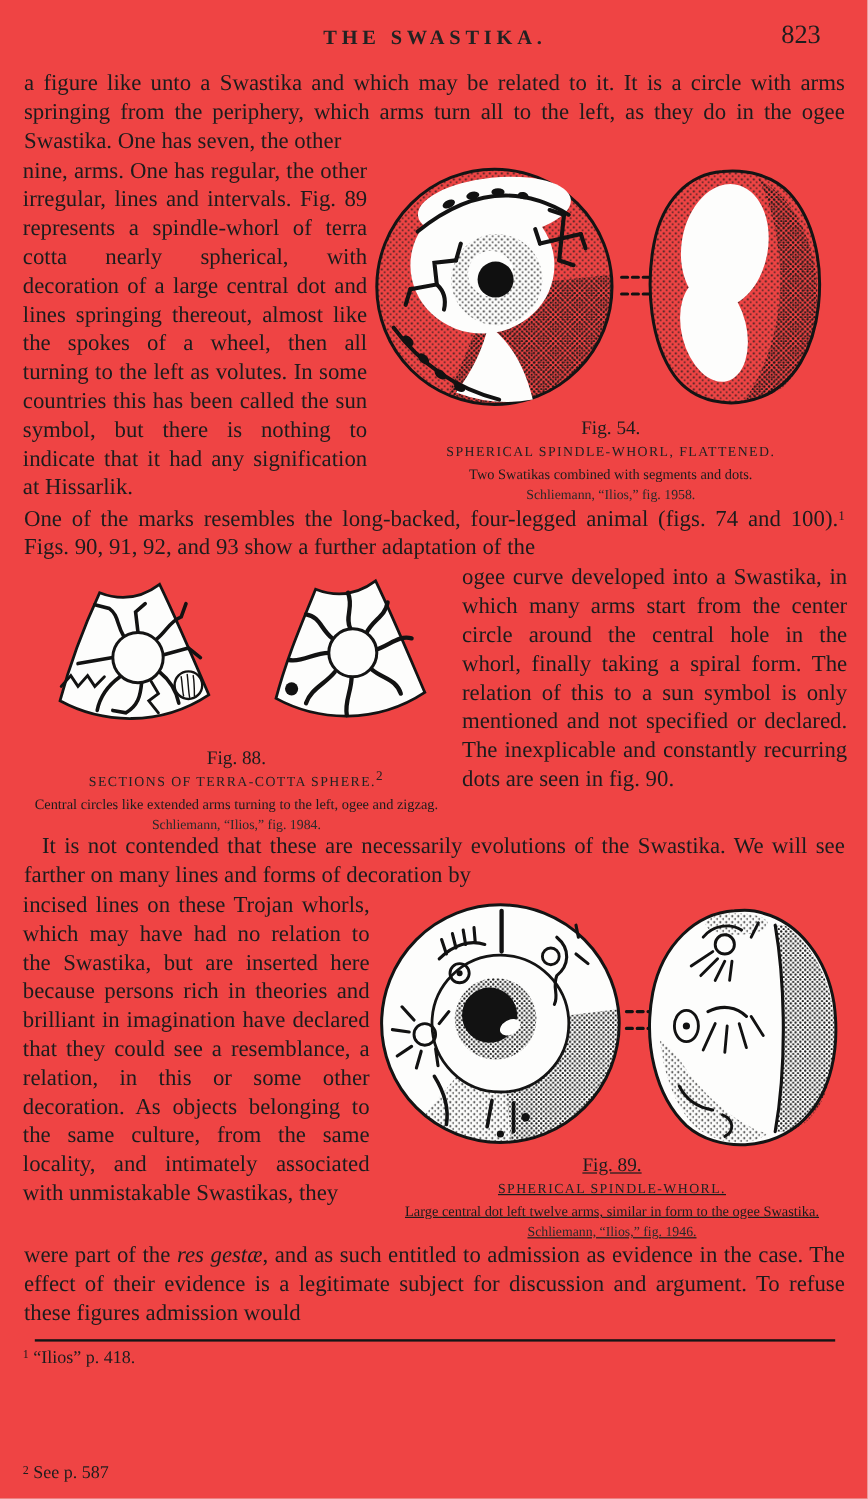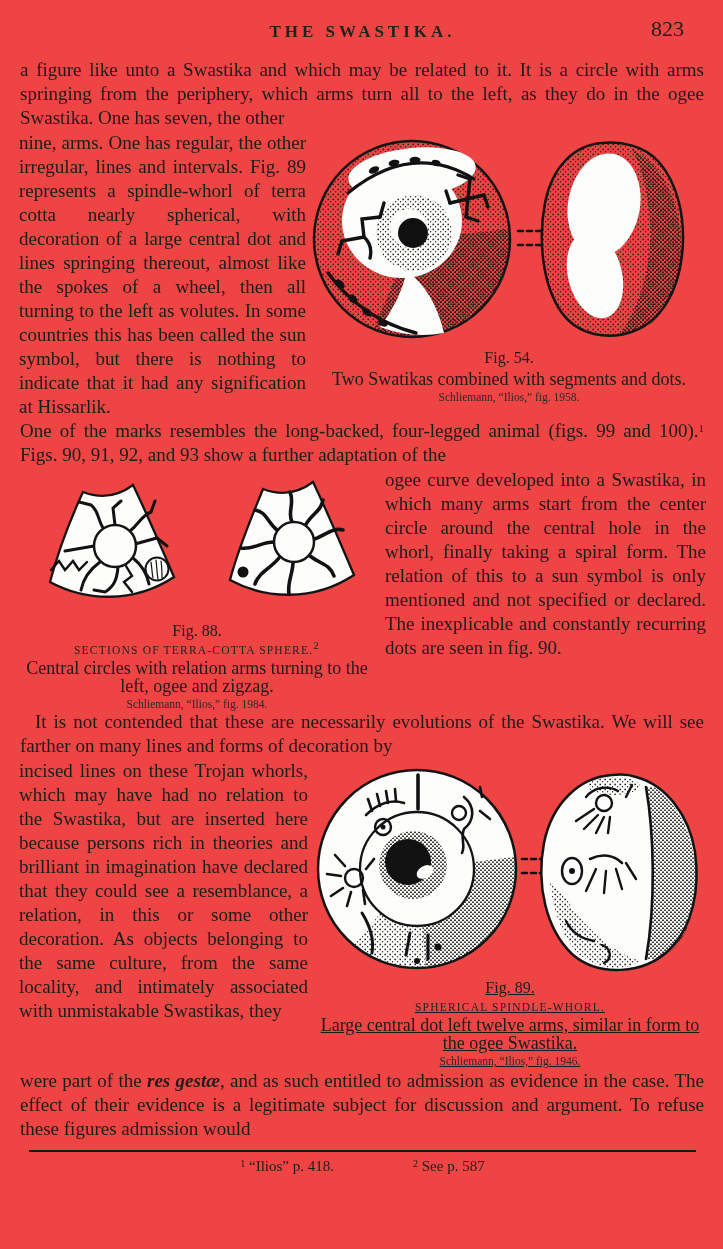--- a/index.html
+++ b/index.html
@@ -28,39 +28,39 @@
   }
   
   .para {
     font-size: 19px; line-height: 24px;
     text-align: justify;
     color: #1c1c1c;
   }
   .para.full { margin: 0 2px 1px 1px; }
   .para.indented { text-indent: 15px; }
   .clearfix::after { content: ""; display: block; clear: both; }
-  em.latin { font-style: italic; font-weight: bold; }
+  em.latin { font-style: italic; }
   sup.fnref { font-size: 11px; line-height: 0; vertical-align: 5px; }
   
   figure.plate { margin: 0; text-align: center; }
   figure.fig87 { float: right; width: 394px; margin: 2px 0 2px 6px; }
   figure.fig88 { float: left;  width: 356px; margin: 2px 10px 0 0; }
   figure.fig89 { float: right; width: 392px; margin: 4px 0 2px 6px; text-decoration: underline; }
   figure.plate svg { display: block; margin: 0 auto; }
   figcaption { font-family: "Liberation Serif", serif; }
   .fig-number { font-size: 16px; margin-top: 4px; color: #1c1c1c; }
   .fig-title  { font-size: 11.5px; letter-spacing: 1.2px; margin-top: 4px; color: #222; }
-  .fig-desc   { font-size: 18px; line-height: 18px; margin-top: 3px; color: #1c1c1c; }
+  .fig-desc   { font-size: 12px; line-height: 18px; margin-top: 3px; color: #1c1c1c; }
   .fig-source { font-size: 11.5px; margin-top: 3px; color: #2a2a2a; }
   
   .footnote-block { margin-top: 9px; }
   .footnote-rule { border: 0; border-top: 2px solid #151515; width: 97%; margin: 0 auto 6px auto; }
   .footnotes {
     display: flex; justify-content: center; gap: 79px;
-    font-size: 15px; color: #1d1d1d;
+    font-size: 15px; color: #1d1d1d; flex-direction: column;
   }
   .footnote sup { font-size: 10px; vertical-align: 4px; }
   .ink { stroke: #121212; fill: none; stroke-linecap: round; }
 </style>
 </head>
 <body>
 
 <div class="page">
 
   <div class="running-head">
@@ -125,28 +125,29 @@
         <g>
           <path d="M290,10 C262,12 240,34 233,70 C226,106 230,152 250,180 C266,202 296,208 322,198 C350,187 366,158 370,122 C374,86 366,50 346,28 C332,13 310,8 290,10 Z" fill="url(#stipMed)"></path>
           <ellipse cx="292" cy="72" rx="36" ry="52" fill="#fdfdfc" transform="rotate(10 292 72)"></ellipse>
           <ellipse cx="283" cy="142" rx="27" ry="44" fill="#fdfdfc" transform="rotate(-14 283 142)"></ellipse>
           <path d="M320,16 C345,30 362,55 368,95 C372,135 362,170 340,190 C330,197 318,201 308,201 C330,170 340,130 338,90 C336,60 330,35 320,16 Z" fill="url(#stipDense)"></path>
           <path d="M290,10 C262,12 240,34 233,70 C226,106 230,152 250,180 C266,202 296,208 322,198 C350,187 366,158 370,122 C374,86 366,50 346,28 C332,13 310,8 290,10 Z" fill="none" stroke="#141414" stroke-width="2.5"></path>
         </g>
       </svg>
       <figcaption>
         <div class="fig-number">Fig. 54.</div>
+        <div class="fig-title">SPHERICAL SPINDLE-WHORL, FLATTENED.</div>
         <div class="fig-desc">Two Swatikas combined with segments and dots.</div>
         <div class="fig-source">Schliemann, “Ilios,” fig. 1958.</div>
       </figcaption>
     </figure>
     <p class="para col">nine, arms.  One has regular, the other irregular, lines and intervals.  Fig. 89 represents a spindle-whorl of terra cotta nearly spherical, with decoration of a large central dot and lines springing thereout, almost like the spokes of a wheel, then all turning to the left as volutes.  In some countries this has been called the sun symbol, but there is nothing to indicate that it had any signification at Hissarlik.</p>
   </section>
 
-  <p class="para full"><span>One of the marks resembles the long-backed, four-legged animal (figs. 99 and 100).</span><sup class="fnref">1</sup><span>  Figs. 90, 91, 92, and 93 show a further adaptation of the</span></p>
+  <p class="para full"><span>One of the marks resembles the long-backed, four-legged animal (figs. 74 and 100).</span><sup class="fnref">1</sup><span>  Figs. 90, 91, 92, and 93 show a further adaptation of the</span></p>
 
   <section class="clearfix">
     <figure class="plate fig88">
       <svg width="352" height="148" viewBox="0 0 352 148" aria-hidden="true">
 
         <path d="M62,22 C80,29 96,27 112,15 C126,44 141,79 153,107 C112,134 64,131 29,112 C38,78 50,48 62,22 Z" fill="#fdfdfc" stroke="#141414" stroke-width="2.3"></path>
         <g class="ink" stroke-width="3">
           <path d="M82,58 C76,48 78,41 70,35 L58,32"></path>
           <path d="M94,55 L92,38 L100,31"></path>
           <path d="M109,61 C118,54 120,46 130,42 L134,31"></path>
@@ -178,21 +179,21 @@
           <path d="M258,88 C250,98 238,102 234,114"></path>
           <path d="M253,72 C240,72 232,80 220,78"></path>
           <path d="M256,60 C246,52 246,42 234,40"></path>
         </g>
         <circle cx="273" cy="72" r="20" fill="#fdfdfc" stroke="#141414" stroke-width="2.5"></circle>
         <circle cx="222" cy="102" r="5.5" fill="#111"></circle>
       </svg>
       <figcaption>
         <div class="fig-number">Fig. 88.</div>
         <div class="fig-title"><span>SECTIONS OF TERRA-COTTA SPHERE.</span><sup class="fnref">2</sup></div>
-        <div class="fig-desc">Central circles with relation arms turning to the left, ogee and zigzag.</div>
+        <div class="fig-desc">Central circles like extended arms turning to the left, ogee and zigzag.</div>
         <div class="fig-source">Schliemann, “Ilios,” fig. 1984.</div>
       </figcaption>
     </figure>
     <p class="para col">ogee curve developed into a Swastika, in which many arms start from the center circle around the central hole in the whorl, finally taking a spiral form.  The relation of this to a sun symbol is only mentioned and not specified or declared.  The inexplicable and constantly recurring dots are seen in fig. 90.</p>
   </section>
 
   <p class="para full indented">It is not contended that these are necessarily evolutions of the Swastika.  We will see farther on many lines and forms of decoration by</p>
 
   <section class="clearfix">
     <figure class="plate fig89">

